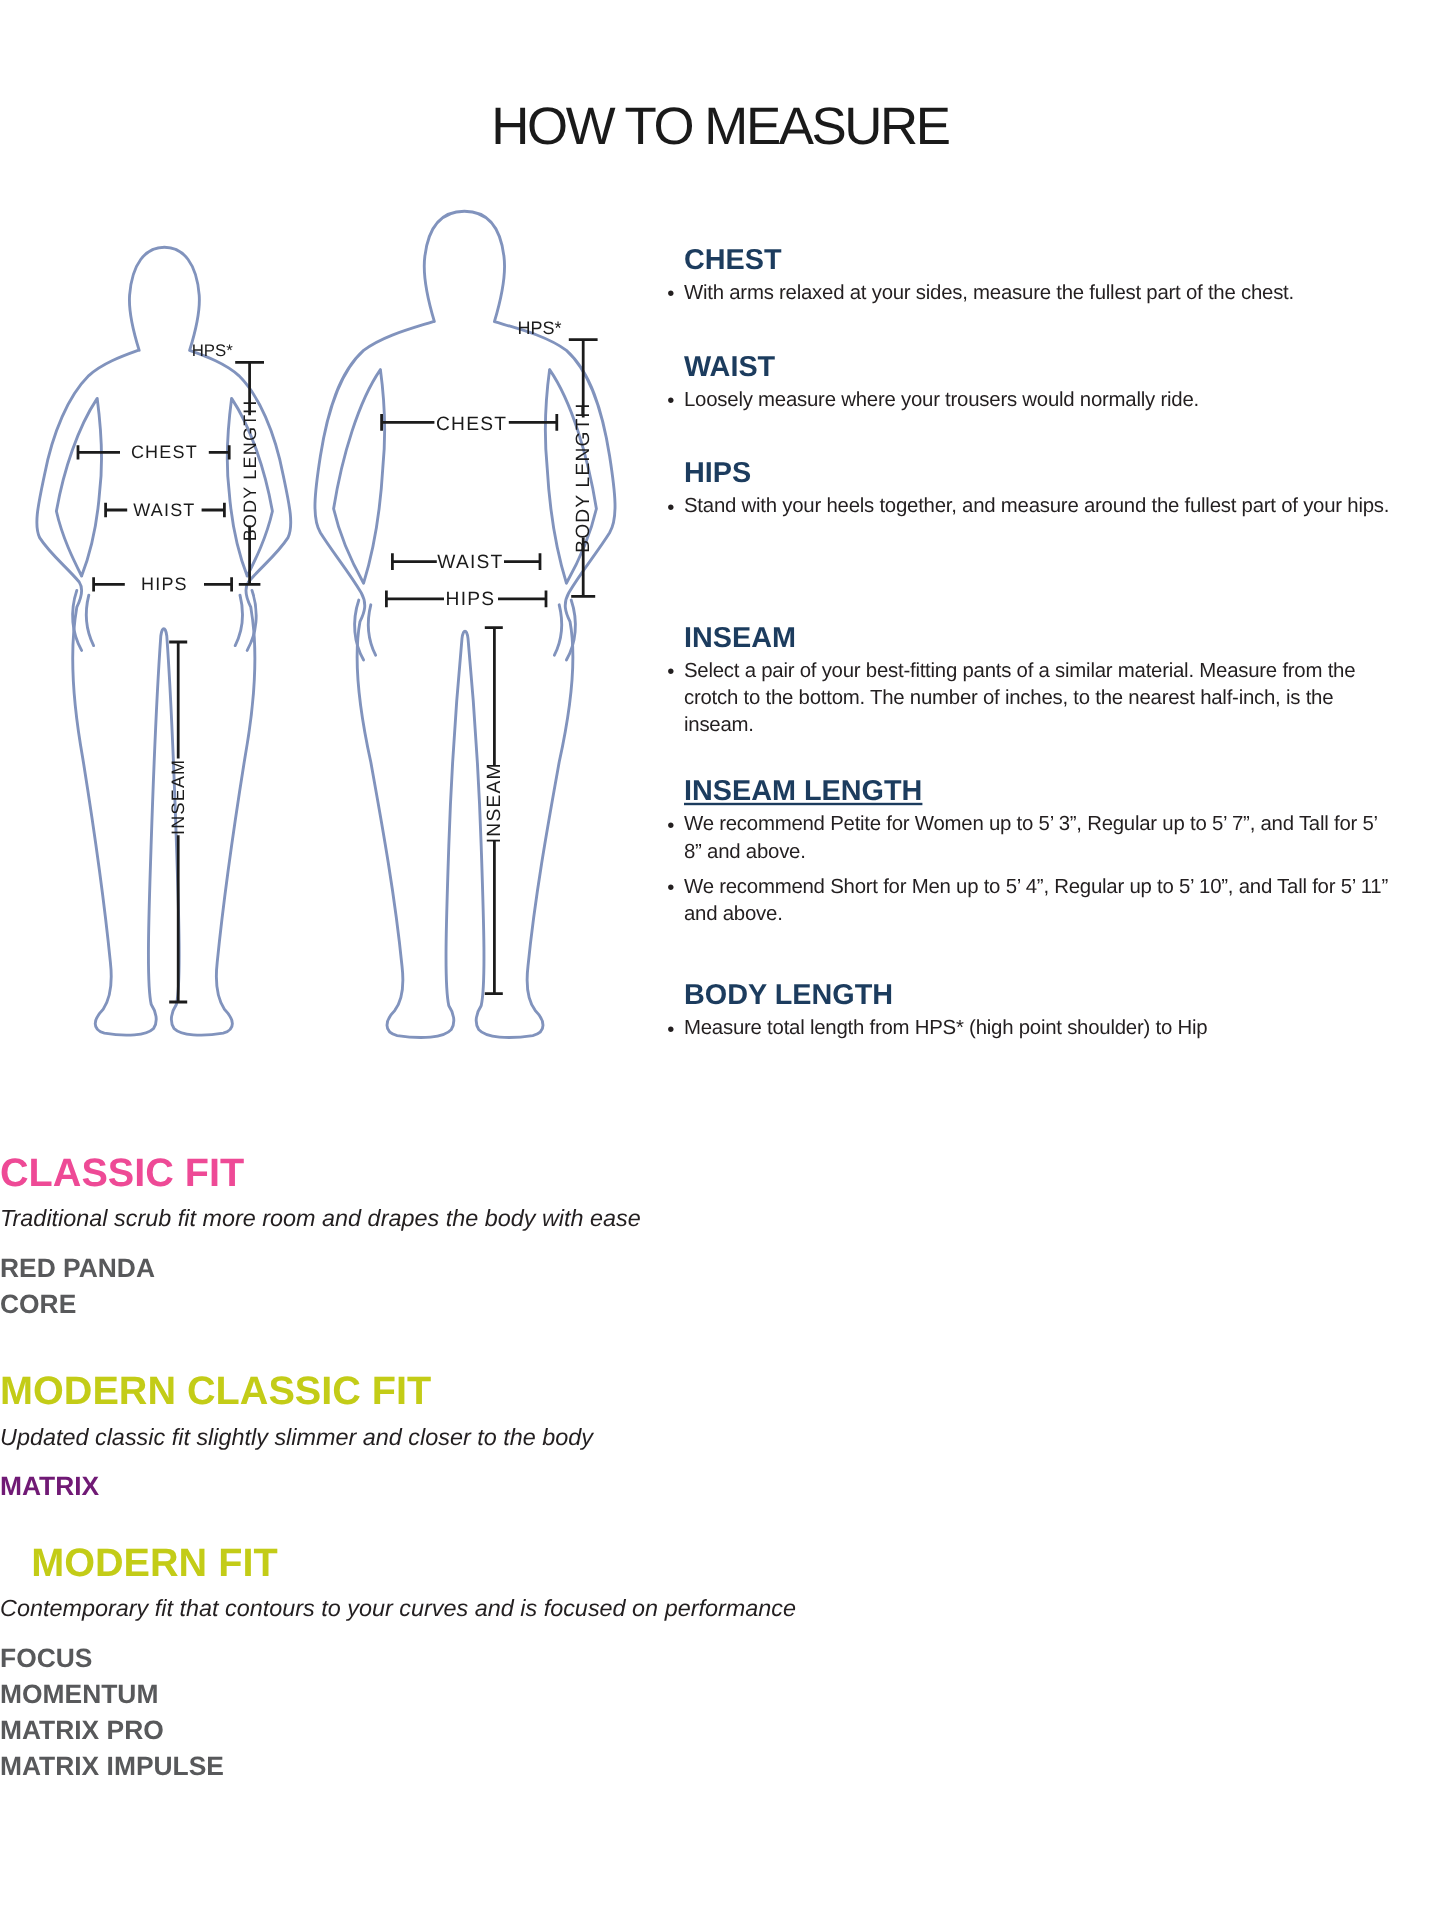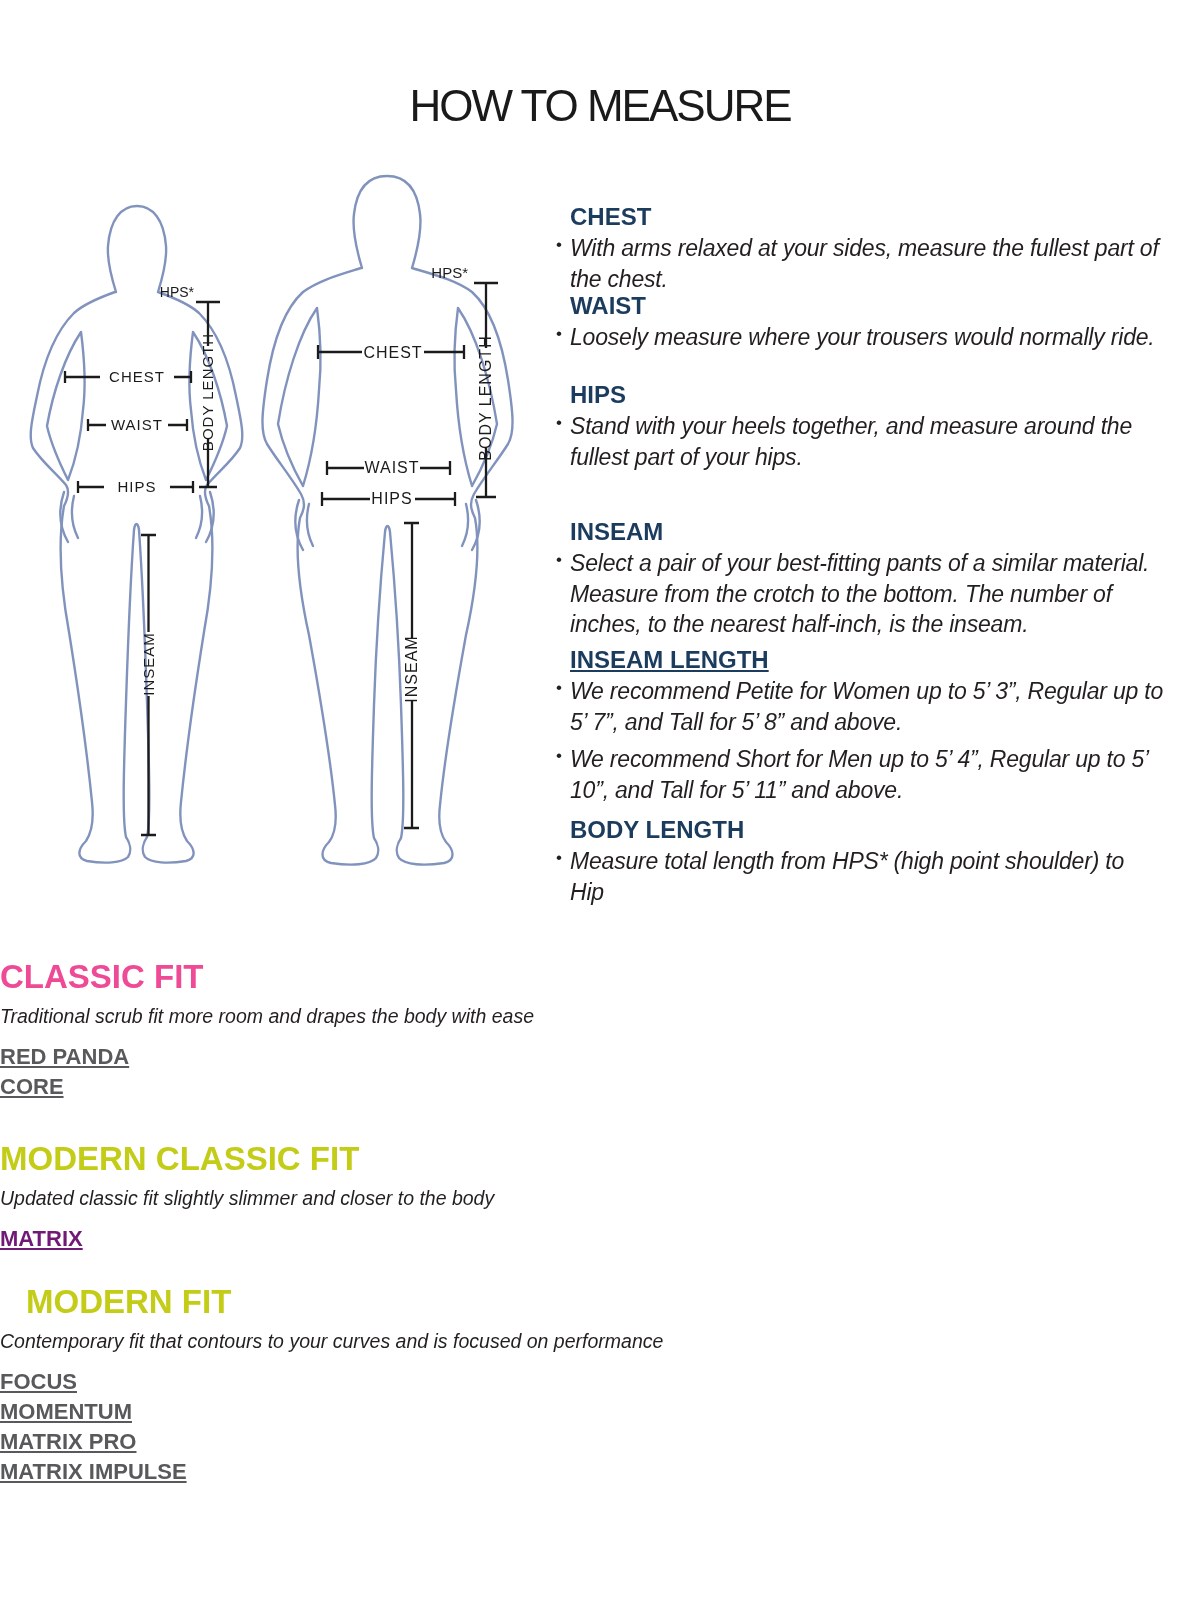--- a/index.html
+++ b/index.html
@@ -14,28 +14,28 @@
   .figures path.measure{fill:none;stroke:#1b1b1b;stroke-width:2.3;stroke-linecap:butt;}
   .figures text{fill:#1b1b1b;font-family:"Liberation Sans",sans-serif;letter-spacing:1px;}
   .figures text.f-label{font-size:15px;}
   .figures text.m-label{font-size:16px;}
   .figures text.hps{font-size:14px;letter-spacing:0;}
   
   .rc{position:absolute;left:556px;top:0;width:612px;}
   .rc section{position:absolute;left:0;width:608px;}
   .rc h3{margin:0 0 2px 14px;font-size:24px;font-weight:bold;letter-spacing:0;}
   .rc ul{margin:0;padding:0;list-style:none;}
-  .rc li{position:relative;padding-left:14px;font-style:italic;font-size:23px;
+  .rc li{position:relative;padding-left:14px;font-size:17px;
          line-height:1.33;letter-spacing:-0.2px;margin-bottom:7px;}
   .rc li::before{content:"\2022";position:absolute;left:0;top:1px;font-size:17px;font-style:normal;}
   
   .fit{position:absolute;left:0;width:1136px;text-align:left;}
   .fit h2{margin:0;font-size:33px;font-weight:bold;letter-spacing:0;}
   .fit .desc{margin:9px 0 0 0;font-style:italic;font-size:19.5px;color:#231f20;}
-  .fit ul{margin:14px 0 0 0;padding:0;list-style:none;font-weight:bold;font-size:22px;line-height:30px;text-decoration:underline;}
+  .fit ul{margin:14px 0 0 0;padding:0;list-style:none;font-weight:bold;font-size:22px;line-height:30px;}
 </style>
 </head>
 <body>
 
 <div class="page">
 
   <h1 class="title">HOW TO MEASURE</h1>
 
   <svg class="figures" viewBox="0 150 540 730" width="540" height="730" xmlns="http://www.w3.org/2000/svg">
 

